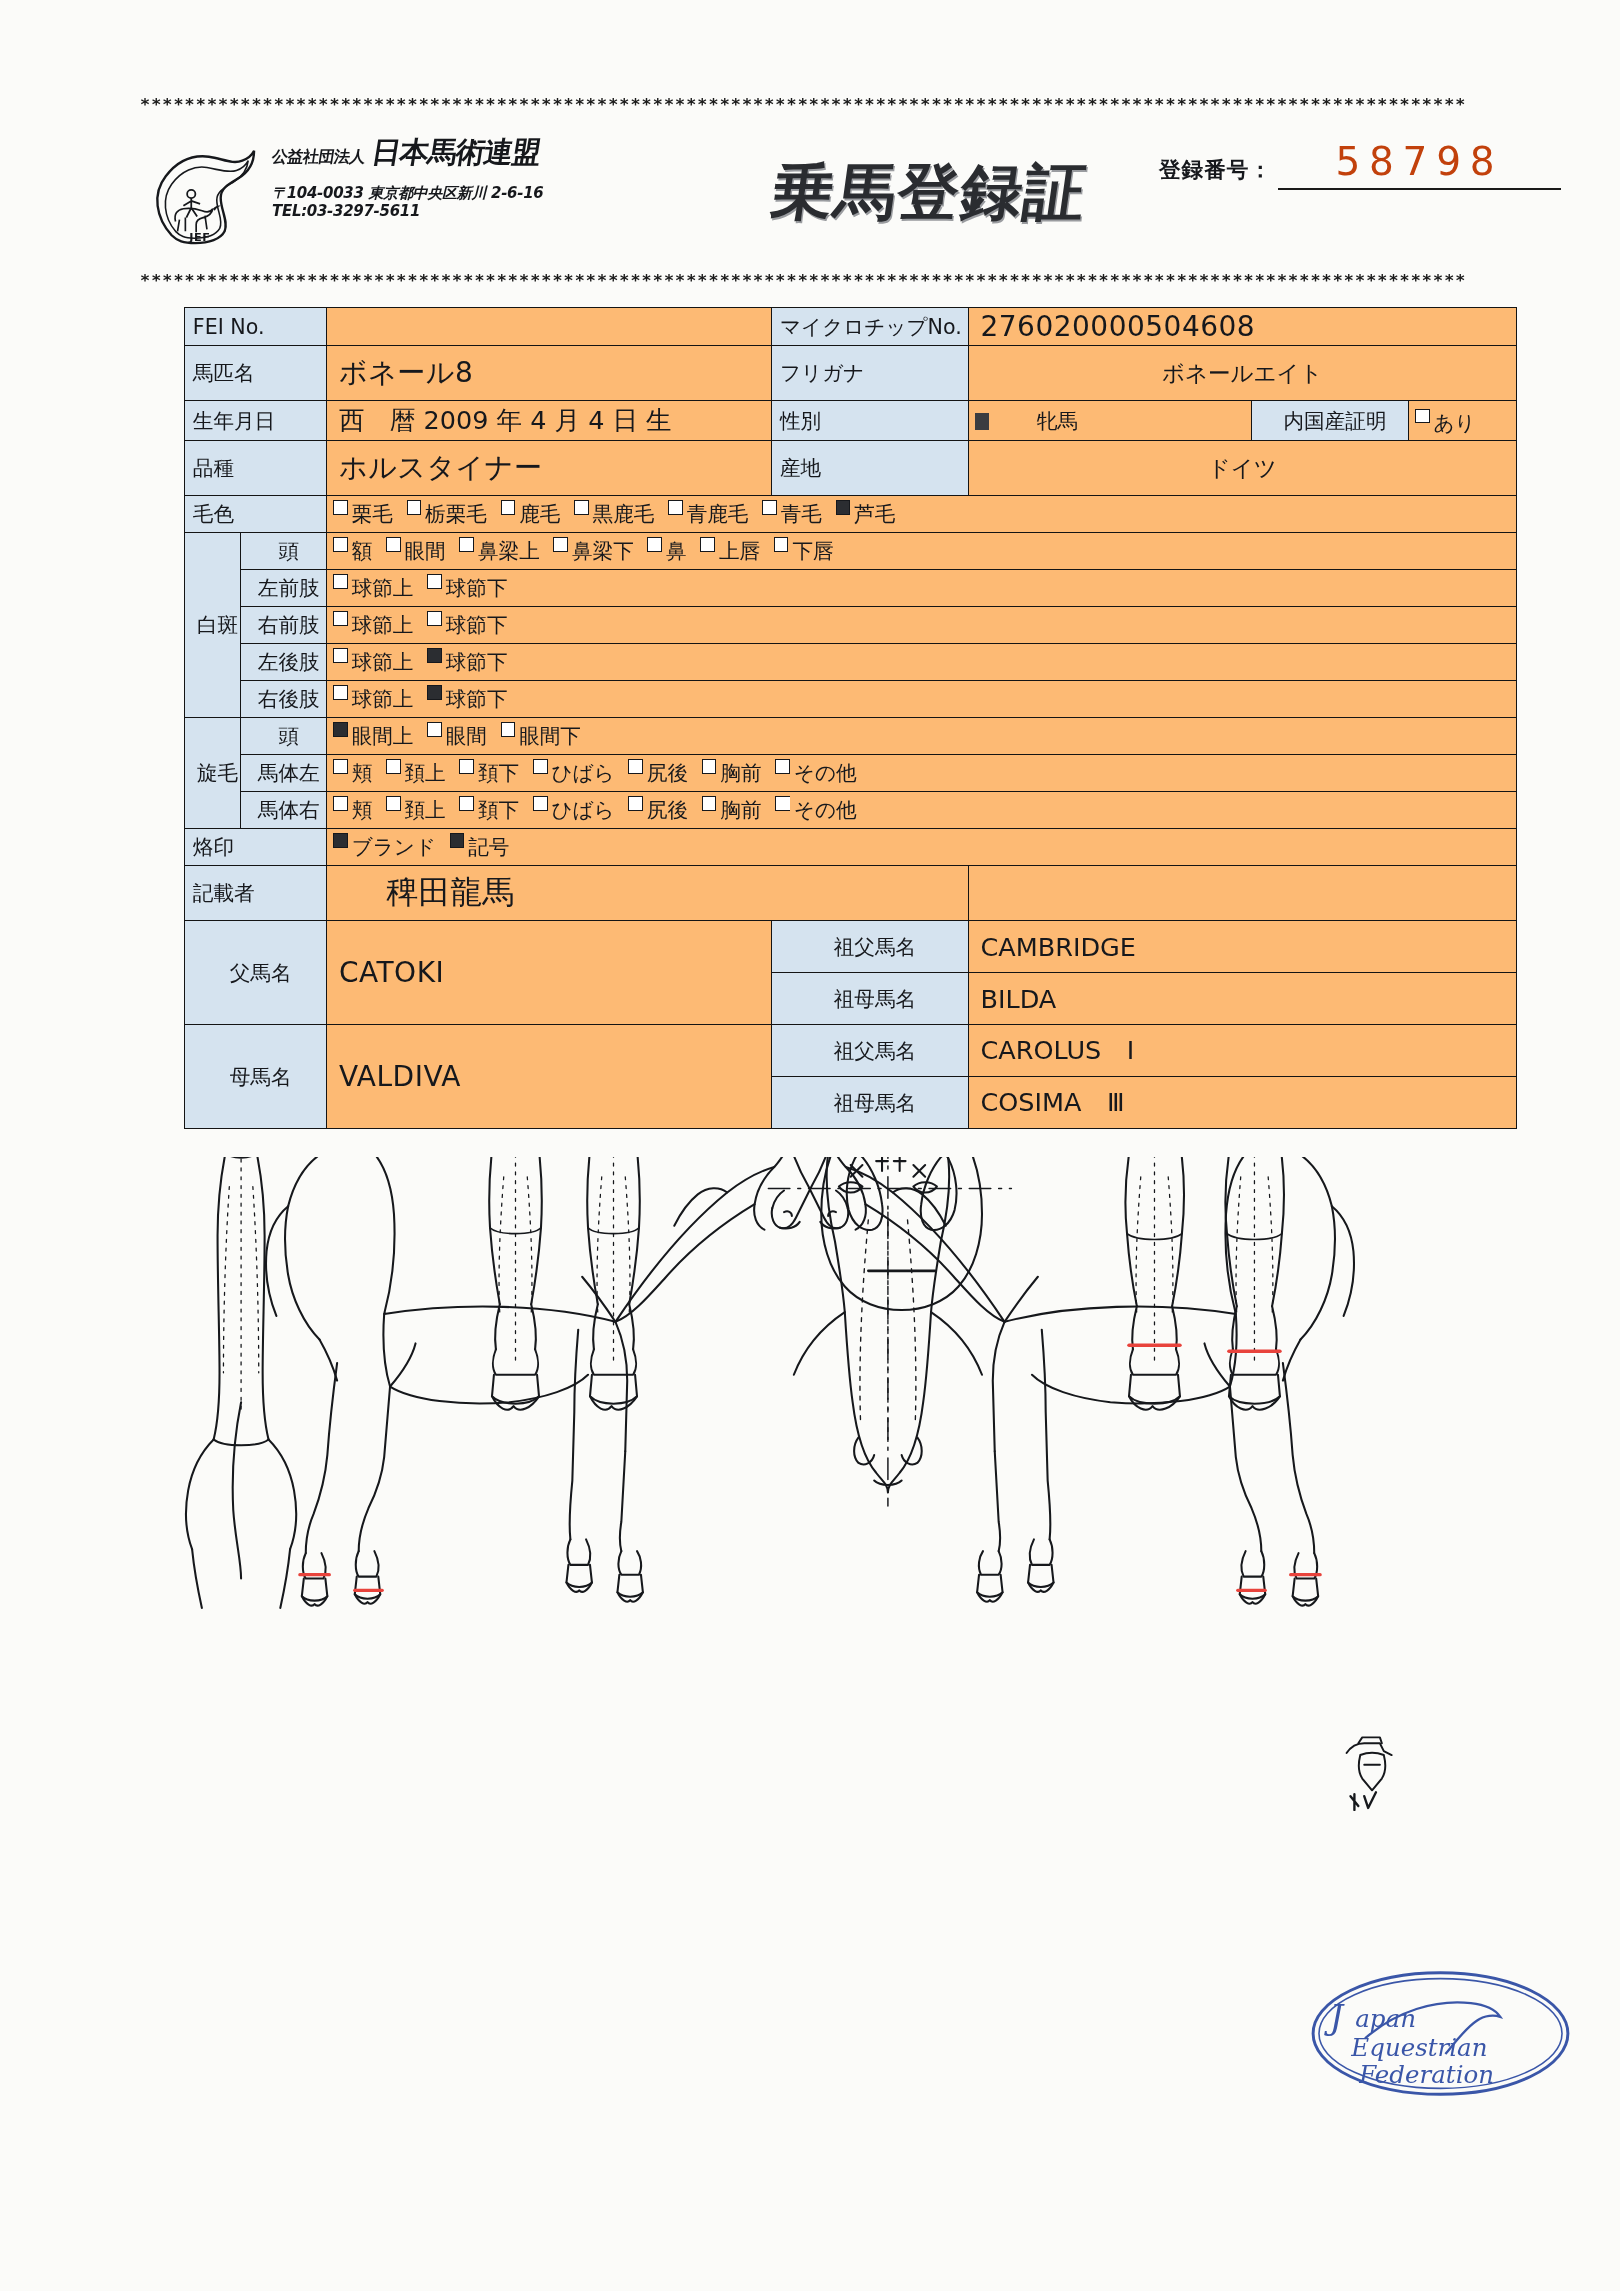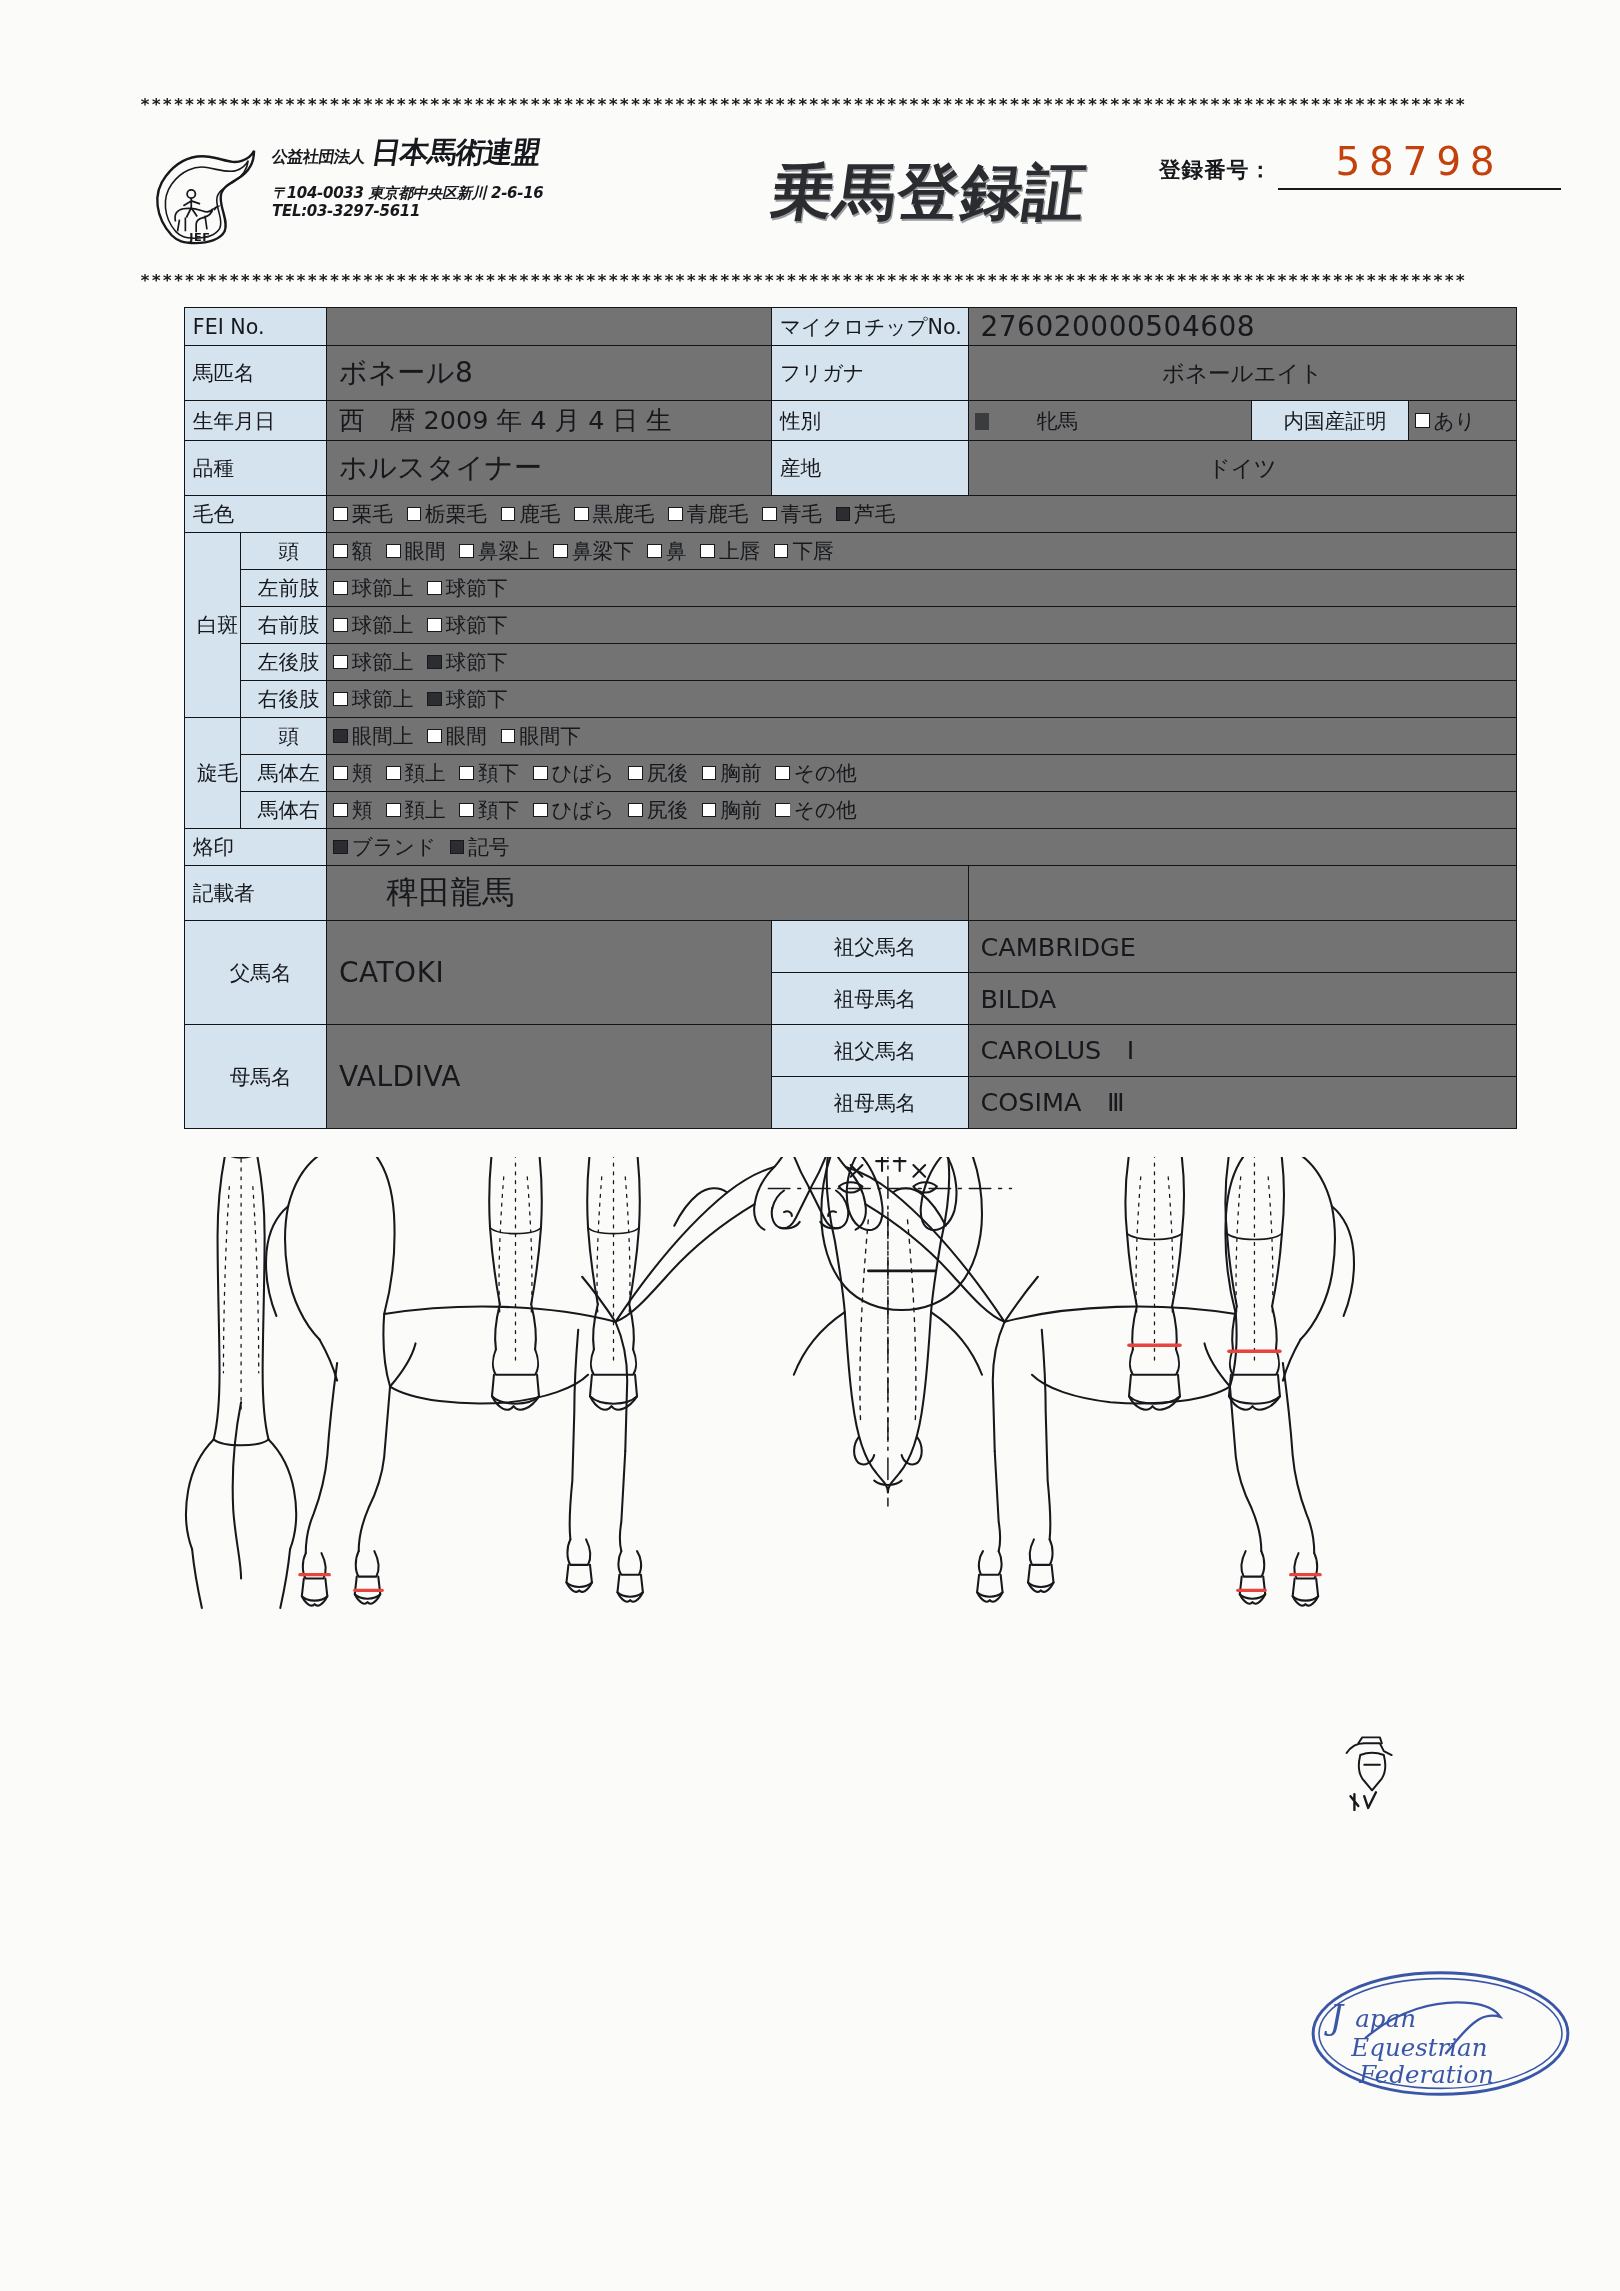--- a/index.html
+++ b/index.html
@@ -90,40 +90,40 @@
   
   .tbl {
     position:absolute; left:184px; top:307px; width:1333px;
     border-collapse:collapse;
     font-size:20.6px;
   }
   .tbl td {
     border:1.6px solid #141414;
     padding:2px 5.9px;
     vertical-align:middle;
-    background:#737373;
+    background:#fdba74;
     height:37px;
   }
   .tbl td.lbl {
     background:#d5e3ef;
     font-size:20.6px;
     white-space:nowrap;
     text-align:left;
     padding-left:7.8px;
   }
   .tbl td.lbl-c { text-align:center; padding-left:12px; padding-right:2px; }
   .tbl td.val { font-size:22.5px; }
   .tbl td.val-big { font-size:28px; letter-spacing:0.5px; padding-left:11.8px; }
   .tbl td.val-mid { font-size:25.5px; padding-left:11.8px; }
   .tbl td.center { text-align:center; }
   .tbl td.tall { height:55px; }
   .thin { font-size:17.6px; }
 
   .cbrow { display:flex; align-items:center; flex-wrap:nowrap; gap:0; }
-  .cbitem { display:inline-flex; align-items:center; white-space:nowrap; margin-right:13.7px; font-size:20.6px; }
+  .cbitem { display:inline-flex; align-items:flex-start; white-space:nowrap; margin-right:13.7px; font-size:20.6px; }
   .cb {
     display:inline-block; width:14.7px; height:14.7px;
     border:1.8px solid #16181c; margin-right:3.9px; background:#fff;
     flex:0 0 auto;
   }
   .cb.on { background:#2b2d31; }
   .cb.open { border-right:none; }
 
   .sexmark {
     display:inline-block; width:14.7px; height:16.7px; background:#3a3c40;

